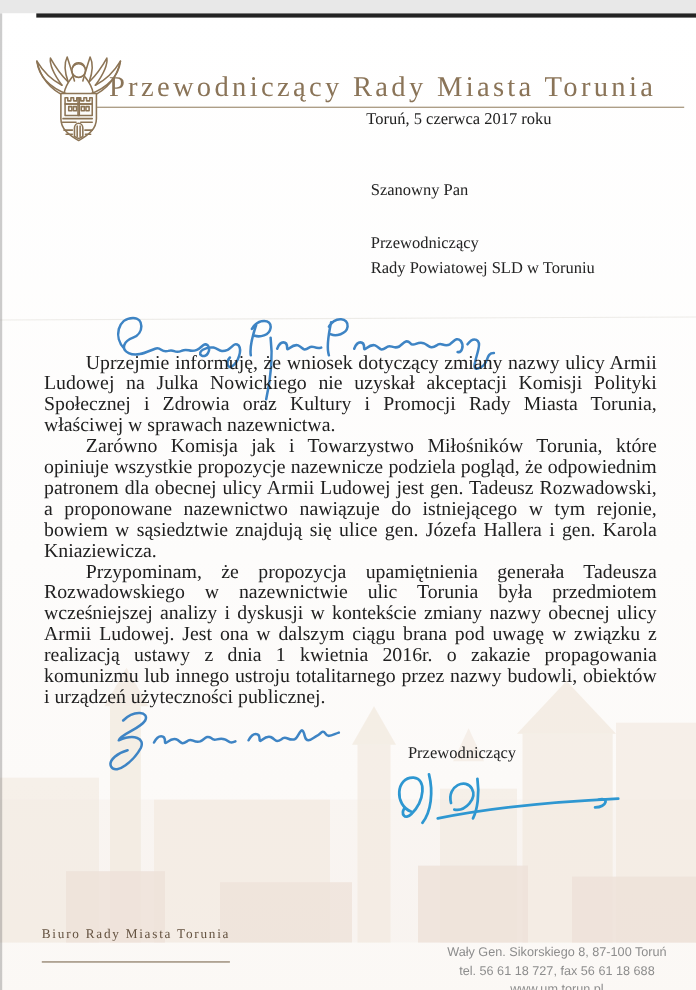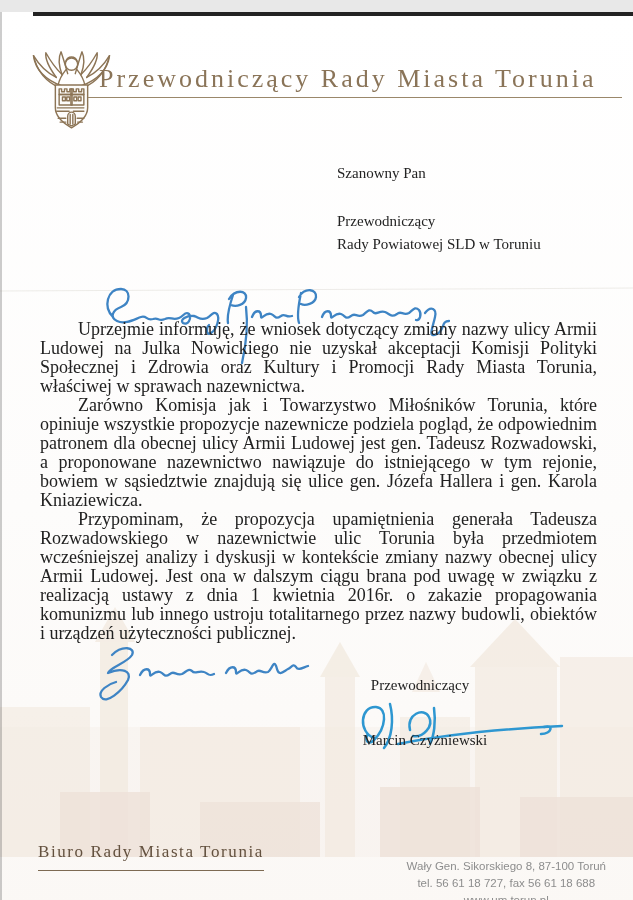--- a/index.html
+++ b/index.html
@@ -28,22 +28,22 @@
     text-align:justify;color:#212121;
   }
   .letter-body p{margin:0;text-indent:38px;}
   .hw{pointer-events:none;}
   .hw-greeting{left:95px;top:265px;width:360px;height:100px;}
   .hw-closing{left:90px;top:623px;width:250px;height:80px;}
   .hw-signature{left:338px;top:686px;width:230px;height:52px;}
   .sig-block{left:340px;top:664px;width:160px;text-align:center;font-size:15px;line-height:18.5px;color:#232323;}
   .sig-name{left:340px;top:720px;width:170px;text-align:center;font-size:15px;color:#232323;}
   .footer-office{
-    left:38px;top:830px;font-size:17px;letter-spacing:1.6px;color:#63513f;
-    padding-bottom:8px;border-bottom:1.5px solid #7d6a52;white-space:nowrap;
+    left:38px;top:830px;font-size:12px;letter-spacing:1.6px;color:#63513f;
+    padding-bottom:17px;border-bottom:1.5px solid #7d6a52;white-space:nowrap;
   }
   .footer-address{
     right:27px;top:846px;text-align:center;
     font-family:"Liberation Sans",sans-serif;font-size:11.5px;line-height:17px;color:#8d8d8d;
   }
 </style>
 </head>
 <body>
 
 <div class="page">
@@ -99,20 +99,21 @@
       <rect x="52.5" y="51.5" width="3" height="4"></rect>
         <rect x="57" y="51.5" width="3" height="4"></rect>
       <path d="M46,72 a4,4.5 0 0 1 8,0 v8 a18,18 0 0 1 -4,2 a18,18 0 0 1 -4,-2 z"></path>
       <path d="M48.6,70 v10 M51.4,70 v10"></path>
       <path d="M35,63 h28 M34.5,66.5 h13 M52,66.5 h11 M36,74 h8 M56,74 h7 M38,78 h6 M56.5,78 h5"></path>
     </g>
   </svg>
 
   <div class="abs letter-title">Przewodniczący Rady Miasta Torunia</div>
   <div class="abs title-rule"></div>
+  <div class="abs date-line">Toruń, 5 czerwca 2017 roku</div>
 
   <div class="abs recipient">
     <div>Szanowny Pan</div>
     <div class="name-block">
       <div>Przewodniczący</div>
       <div>Rady Powiatowej SLD w Toruniu</div>
     </div>
   </div>
 
   <svg class="abs hw hw-greeting" viewBox="0 0 360 100" aria-label="Szanowny Panie Przewodniczący">
@@ -146,21 +147,20 @@
     <g stroke="#2e97d1" fill="none" stroke-width="2.5" stroke-linecap="round" stroke-linejoin="round">
       <path d="M36,40 C20,34 22,8 38,9 C50,10 48,30 36,42 C30,48 26,42 30,36"></path>
       <path d="M52,6 C56,22 54,40 46,50"></path>
       <path d="M72,32 C68,16 86,9 91,19 C96,28 85,40 75,38"></path>
       <path d="M96,10 C98,24 96,38 92,46"></path>
       <path d="M60,46 C90,40 140,32 224,28"></path>
       <path d="M206,29 C216,26 214,36 203,36"></path>
     </g>
   </svg>
 
-  <div class="abs sig-name">Marcin Czyżniewski</div>
 
   <div class="abs footer-office">Biuro Rady Miasta Torunia</div>
   <div class="abs footer-address">
     <div>Wały Gen. Sikorskiego 8, 87-100 Toruń</div>
     <div>tel. 56 61 18 727, fax 56 61 18 688</div>
     <div>www.um.torun.pl</div>
   </div>
 
 </div>
 

